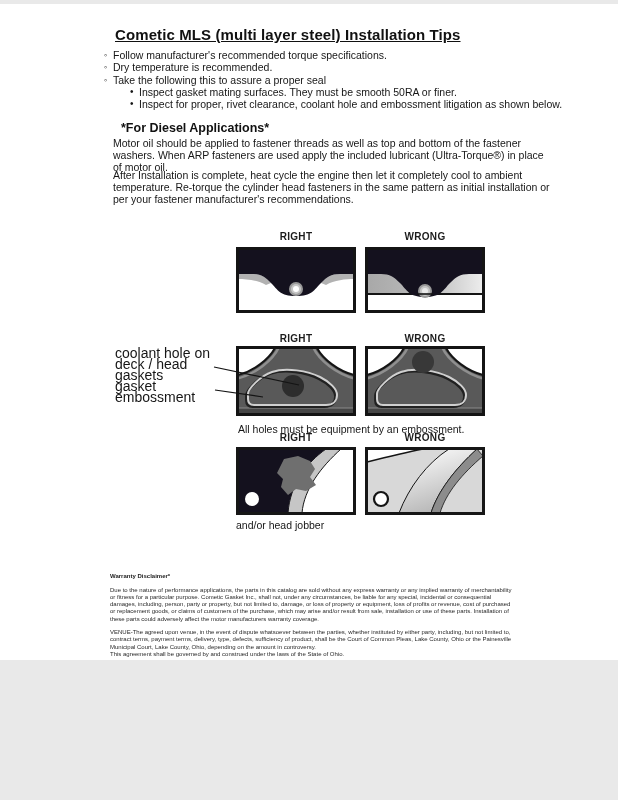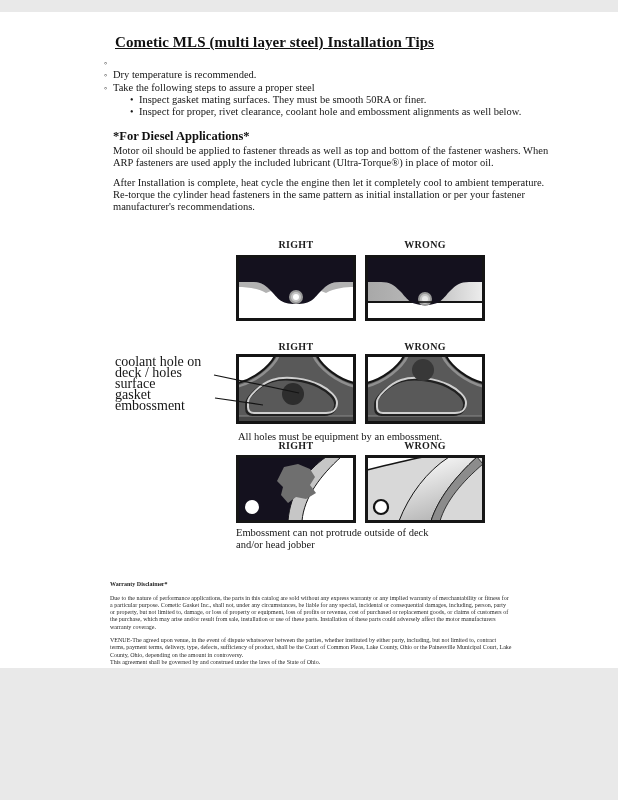--- a/index.html
+++ b/index.html
@@ -1,31 +1,31 @@
 <!DOCTYPE html>
 <html><head>
 <meta charset="utf-8">
 <style>
   html,body{margin:0;padding:0;background:#e9e9e9;}
   .page{
     position:relative;width:618px;height:656px;background:#ffffff;
-    font-family:Liberation Serif, serif;color:#1a1a1a;
-    overflow:hidden;margin:12px auto;
+    font-family:Liberation Sans, sans-serif;color:#1a1a1a;
+    overflow:hidden;margin:4px auto;
   }
   .abs{position:absolute;}
   .title{
     left:115px;top:22px;font-size:15px;font-weight:bold;
     text-decoration:underline;color:#111;letter-spacing:.1px;
   }
   .bullets{left:104px;top:45px;width:470px;font-size:10.5px;line-height:12.3px;color:#161616;}
   .bullet-row{display:flex;}
   .bullet-row .mk{width:9px;flex:0 0 9px;font-size:9px;line-height:12.3px;}
   .bullet-row.sub{margin-left:26px;}
   .bullet-row.sub .mk{font-size:10px;}
-  .diesel-heading{left:113px;top:117px;font-size:12.5px;font-weight:bold;color:#111;}
+  .diesel-heading{left:121px;top:117px;font-size:12.5px;font-weight:bold;color:#111;}
   .para{left:113px;width:437px;font-size:10.5px;line-height:12.1px;color:#161616;}
   .p1{top:133px;}
   .p2{top:165px;}
   .p3{top:205px;}
   .dg-label{width:120px;text-align:center;font-size:10px;font-weight:600;color:#1c1c1c;letter-spacing:.3px;}
   .col1{left:236px;}
   .col2{left:365px;}
   .panel{width:120px;}
   .caption{font-size:10.5px;color:#161616;line-height:12px;}
   .side-label{font-size:14px;line-height:11px;color:#161616;text-align:left;}
@@ -39,36 +39,37 @@
 </head>
 <body>
 
 <div class="page">
 
   <div class="abs title">Cometic MLS (multi layer steel) Installation Tips</div>
 
   <div class="abs bullets">
     <div class="bullet-row">
       <span class="mk">◦</span>
+      <span>Follow manufacturer's recommended torque specifications.</span>
     </div>
     <div class="bullet-row">
       <span class="mk">◦</span>
       <span>Dry temperature is recommended.</span>
     </div>
     <div class="bullet-row">
       <span class="mk">◦</span>
-      <span>Take the following steps to assure a proper steel</span>
+      <span>Take the following this to assure a proper seal</span>
     </div>
     <div class="bullet-row sub">
       <span class="mk">•</span>
       <span>Inspect gasket mating surfaces.  They must be smooth 50RA or finer.</span>
     </div>
     <div class="bullet-row sub">
       <span class="mk">•</span>
-      <span>Inspect for proper, rivet clearance, coolant hole and embossment alignments as well below.</span>
+      <span>Inspect for proper, rivet clearance, coolant hole and embossment litigation as shown below.</span>
     </div>
   </div>
 
   <div class="abs diesel-heading">*For Diesel Applications*</div>
   <div class="abs para p2">After Installation is complete, heat cycle the engine then let it completely cool to ambient temperature. Re-torque the cylinder head fasteners in the same pattern as initial installation or per your fastener manufacturer's recommendations.</div>
   <div class="abs para p1">Motor oil should be applied to fastener threads as well as top and bottom of the fastener washers. When ARP fasteners are used apply the included lubricant (Ultra-Torque®) in place of motor oil.</div>
 
   <div class="abs dg-label col1" style="top:227px">RIGHT</div>
   <div class="abs dg-label col2" style="top:227px">WRONG</div>
 
@@ -101,21 +102,21 @@
     <line x1="52" y1="47" x2="68" y2="47" stroke="#141414" stroke-width="1.6"></line>
     <rect x="1.5" y="1.5" width="117" height="63" fill="none" stroke="#141414" stroke-width="3"></rect>
   </svg>
 
 
   <div class="abs dg-label col1" style="top:329px">RIGHT</div>
   <div class="abs dg-label col2" style="top:329px">WRONG</div>
 
   <div class="abs side-label" style="left:115px;top:344px;width:97px">
     <div>coolant hole on</div>
-    <div>deck / holes surface</div>
+    <div>deck / head gaskets</div>
   </div>
   <div class="abs side-label" style="left:115px;top:377px;width:97px">gasket embossment</div>
 
   <svg class="abs panel col1" style="top:342px" width="120" height="70" viewBox="0 0 120 70">
     <rect x="1.5" y="1.5" width="117" height="67" fill="#595959"></rect>
     <path d="M0,33 C20,28 37,14 43,1" fill="none" stroke="#8f8f8f" stroke-width="2.5"></path>
     <path d="M120,33 C100,28 83,14 77,1" fill="none" stroke="#8f8f8f" stroke-width="2.5"></path>
     <path d="M2,2 H39 C33,13 18,25 2,29 Z" fill="#ffffff" stroke="#141414" stroke-width="2"></path>
     <path d="M118,2 H81 C87,13 102,25 118,29 Z" fill="#ffffff" stroke="#141414" stroke-width="2"></path>
     <rect x="2" y="62" width="116" height="6" fill="#464646"></rect>
@@ -169,21 +170,20 @@
     <rect x="1.5" y="1.5" width="117" height="65" fill="#d8d8d8"></rect>
     <path d="M2,2 H58 C38,6 18,11 2,15 Z" fill="#ffffff"></path>
     <path d="M2,15 C18,11 38,6 58,2" fill="none" stroke="#141414" stroke-width="1.3"></path>
     <path d="M34,66 C44,40 62,16 84,2 H112 C90,22 73,44 66,66 Z" fill="url(#g3)" stroke="#141414" stroke-width="1"></path>
     <path d="M66,66 C73,44 90,22 112,2 L118,9 C97,27 81,46 75,66 Z" fill="#8c8c8c" stroke="#141414" stroke-width="0.8"></path>
     <circle cx="16" cy="52" r="7" fill="#ffffff" stroke="#141414" stroke-width="2.2"></circle>
     <rect x="1.5" y="1.5" width="117" height="65" fill="none" stroke="#161616" stroke-width="3"></rect>
   </svg>
 
   <div class="abs caption" style="left:236px;top:515px;width:250px">
-    <div>Embossment can not protrude outside of deck</div>
     <div>and/or head jobber</div>
   </div>
 
   <div class="abs warranty">
     <div class="wh">Warranty Disclaimer*</div>
     <p class="wp">Due to the nature of performance applications, the parts in this catalog are sold without any express warranty or any implied warranty of merchantability or fitness for a particular purpose.  Cometic Gasket Inc., shall not, under any circumstances, be liable for any special, incidental or consequential damages, including, person, party or property, but not limited to, damage, or loss of property or equipment, loss of profits or revenue, cost of purchased or replacement goods, or claims of customers of the purchase, which may arise and/or result from sale, installation or use of these parts.  Installation of these parts could adversely affect the motor manufacturers warranty coverage.</p>
     <p class="wp">
       <span style="display:block">VENUE-The agreed upon venue, in the event of dispute whatsoever between the parties, whether instituted by either party, including, but not limited to, contract terms, payment terms, delivery, type, defects, sufficiency of product, shall be the Court of Common Pleas, Lake County, Ohio or the Painesville Municipal Court, Lake County, Ohio, depending on the amount in controversy.</span>
       <span style="display:block">This agreement shall be governed by and construed under the laws of the State of Ohio.</span>
     </p>

